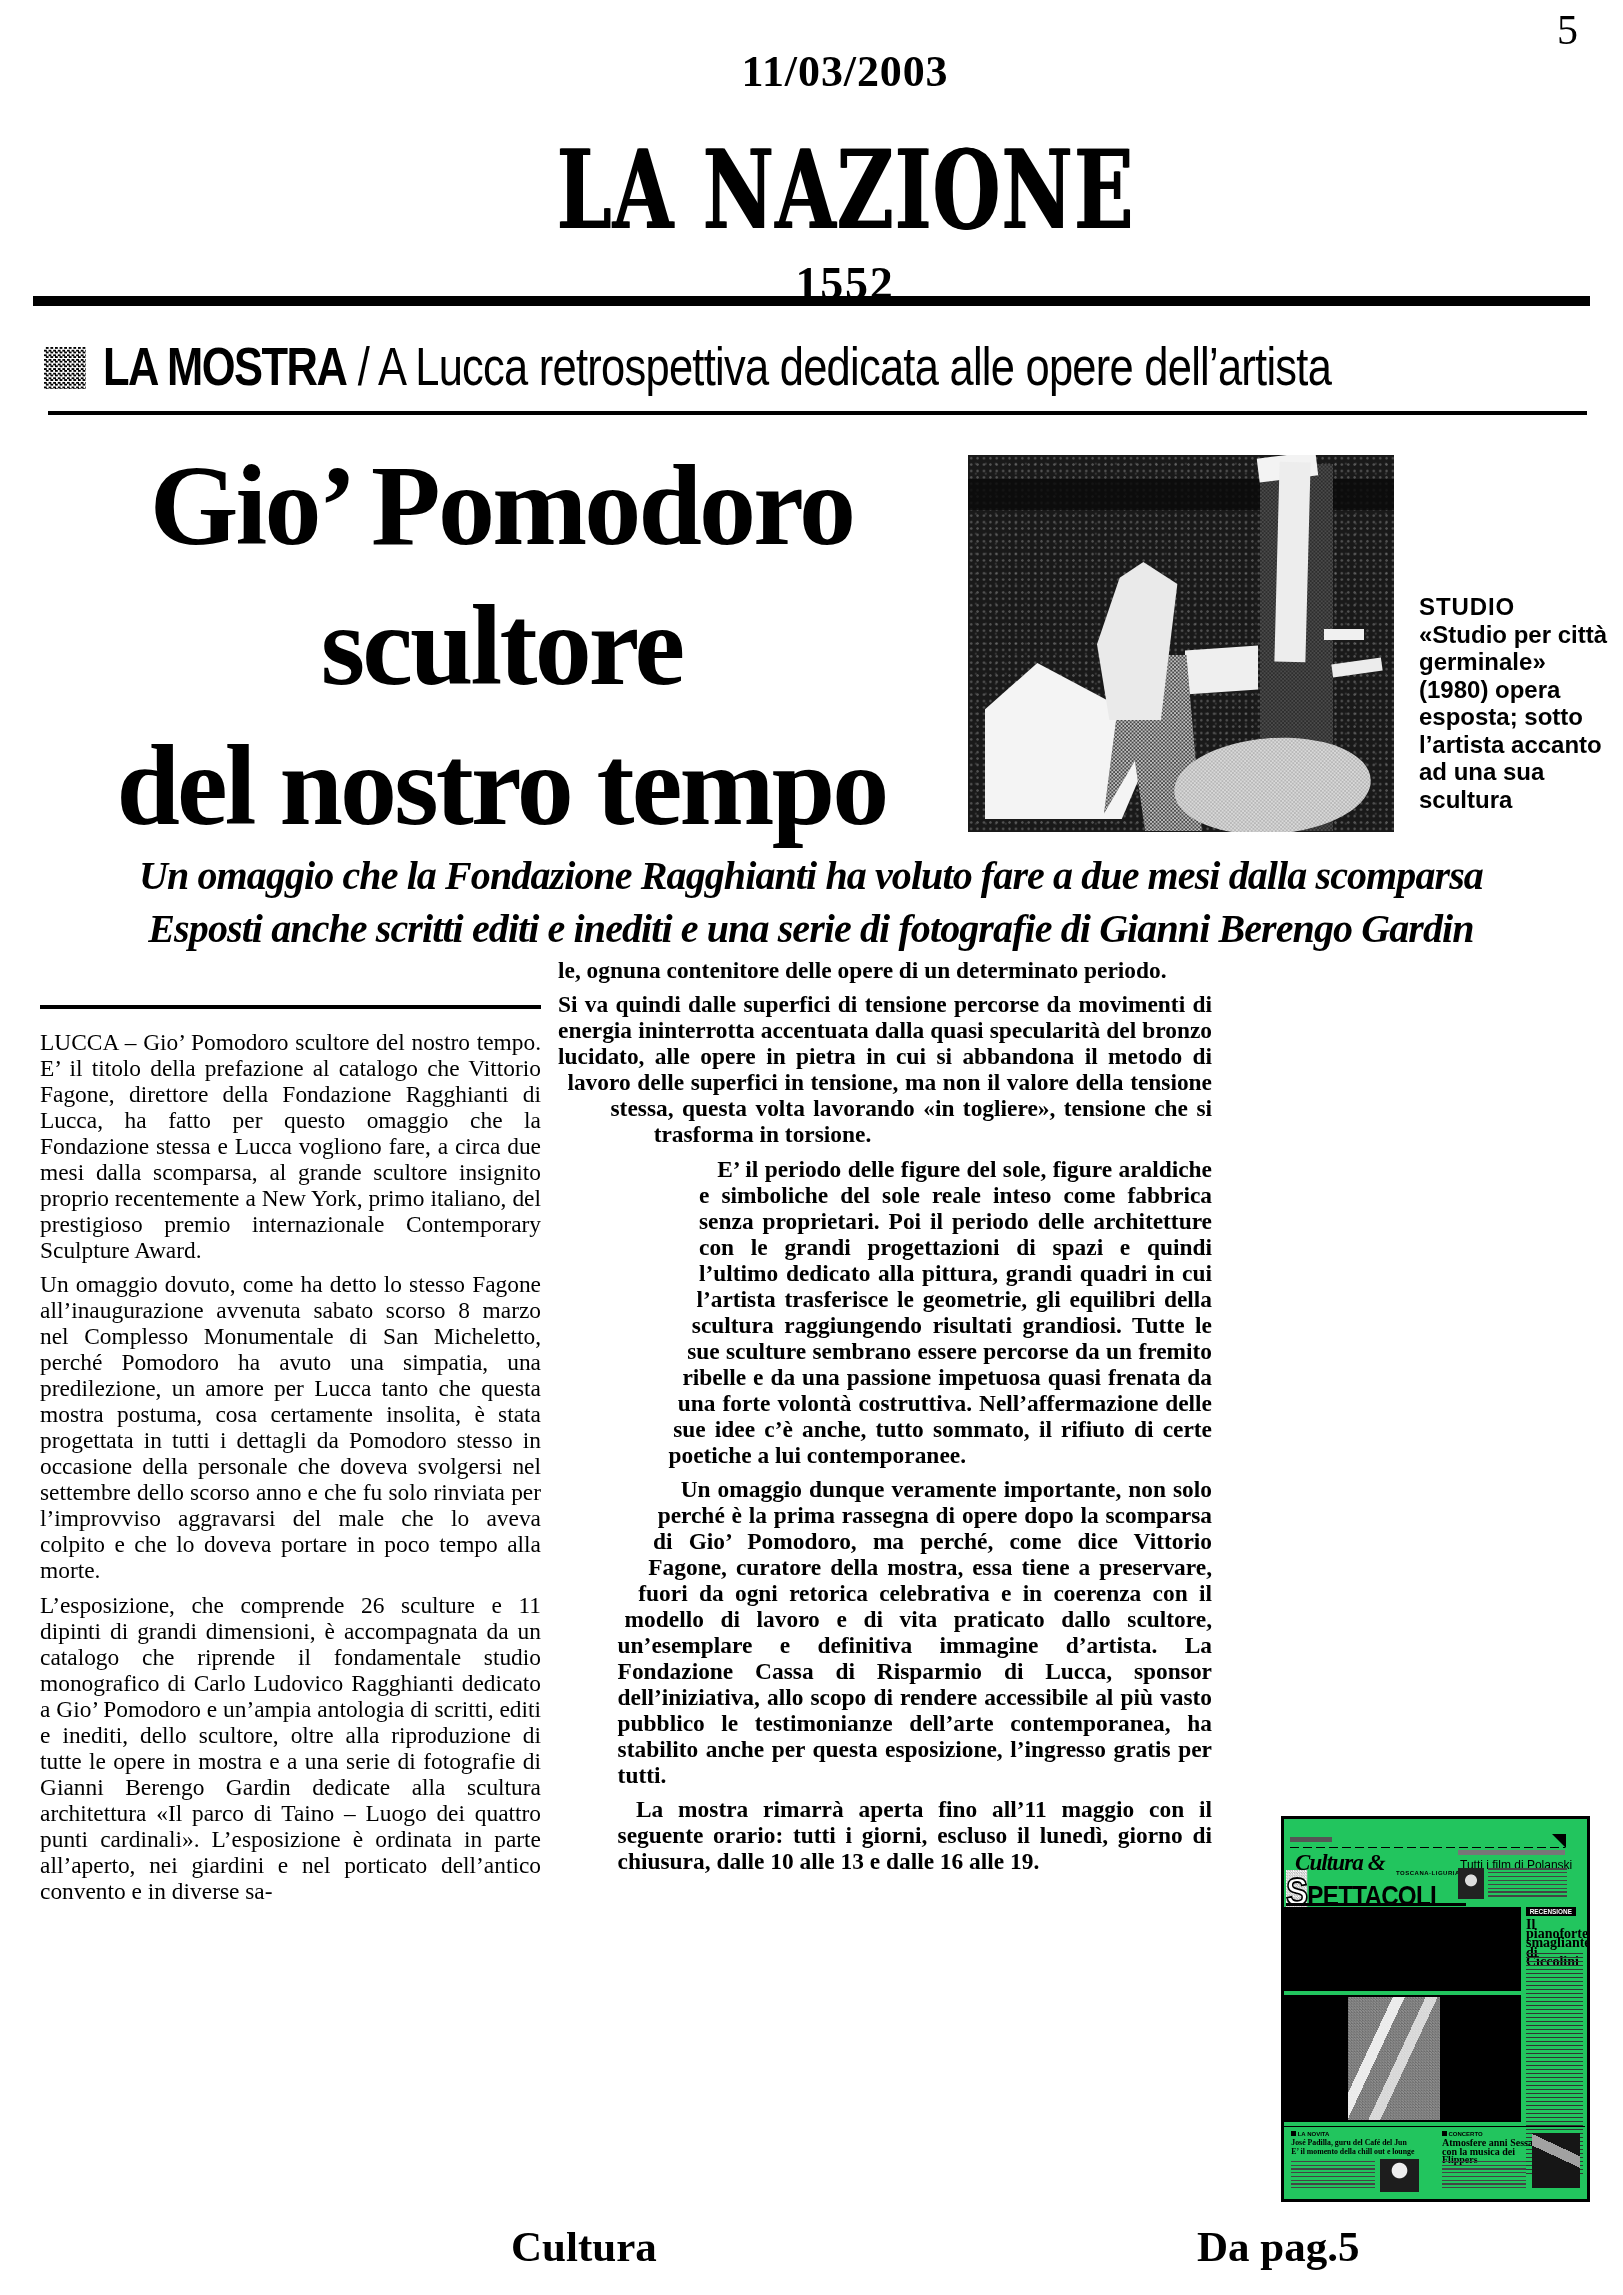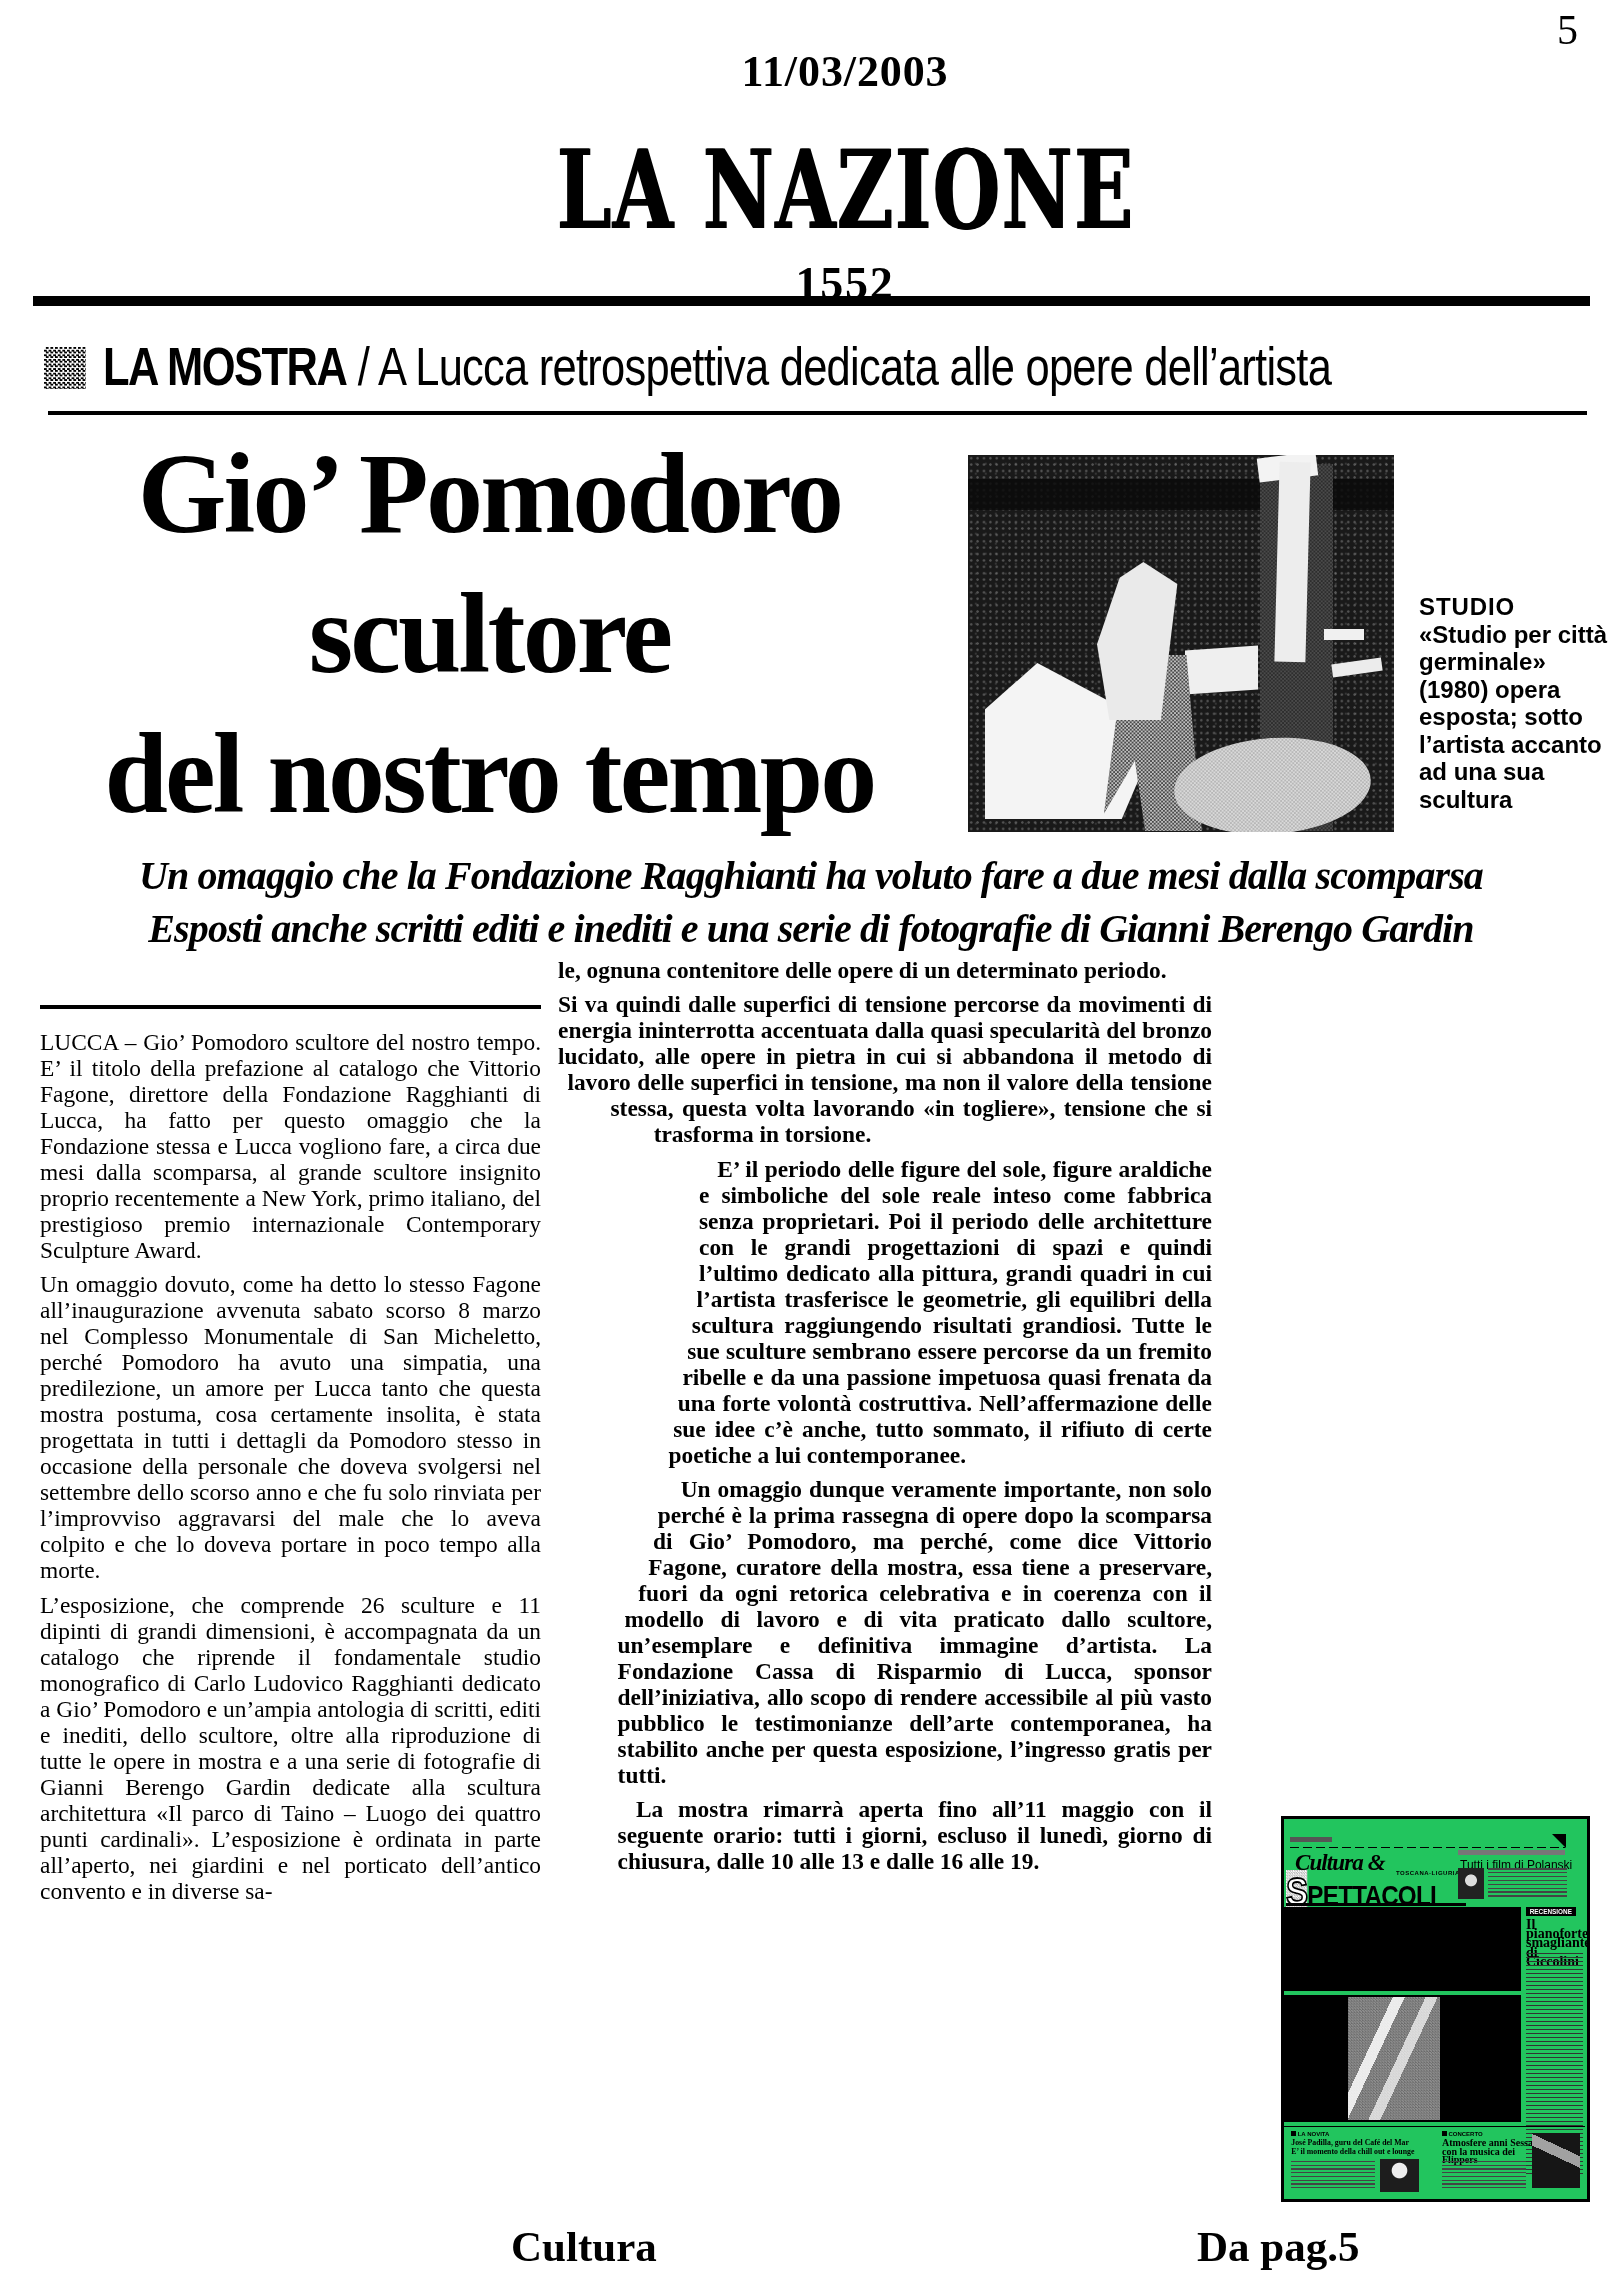--- a/index.html
+++ b/index.html
@@ -17,21 +17,21 @@
   
   .kicker-square{position:absolute;left:44px;top:347px;width:42px;height:42px;
         background:repeating-conic-gradient(#000 0% 25%, #fff 0% 50%);background-size:4.6px 4.6px;}
   .kicker-text{position:absolute;left:103px;top:338px;white-space:nowrap;
         font-family:"Liberation Sans",sans-serif;font-size:53px;line-height:57px;
         transform:scaleX(.82);transform-origin:left top;letter-spacing:-0.9px;}
   .kicker-text b{font-weight:bold;letter-spacing:-1.8px;}
   .kicker-rest{font-weight:normal;}
   .rule-thin{position:absolute;left:48px;top:411px;width:1539px;height:3.7px;background:#000;}
   
-  .headline{position:absolute;left:37px;top:424px;width:905px;margin:0;text-align:center;
+  .headline{position:absolute;left:37px;top:424px;width:905px;margin:12px;text-align:center;
         font-size:114px;line-height:140px;font-weight:bold;letter-spacing:-2.8px;font-family:"Liberation Serif",serif;}
   .headline .hl{display:block;}
   .photo{position:absolute;left:968px;top:455px;width:426px;height:377px;overflow:hidden;
         background:
           radial-gradient(circle, rgba(255,255,255,.25) 0 0.9px, transparent 1.5px) 0 0/6.4px 6.4px,
           radial-gradient(circle, rgba(255,255,255,.12) 0 0.9px, transparent 1.4px) 2.8px 3.7px/10px 10px,
           #191919;}
   .ph{position:absolute;}
   .ph-darkband{left:0;top:24px;width:100%;height:31px;background:#0a0a0a;opacity:.85;}
   .ph-pillar{left:292px;top:9.2px;width:73px;height:367px;
@@ -206,21 +206,21 @@
     <div class="tabs t-minilines"></div>
     <div class="tabs t-black1"></div>
     <div class="tabs t-reclabel">RECENSIONE</div>
     <div class="tabs t-rectitle">Il pianoforte smagliante di Ciccolini</div>
     <div class="tabs t-reclines"></div>
     <div class="tabs t-black2"></div>
     <div class="tabs t-photo"></div>
     <div class="tabs t-botdiv"></div>
     <div class="tabs t-kick t-lkick"><span class="sq"></span><span>LA NOVITA</span></div>
     <div class="tabs t-ltitle">
-      <div>José Padilla, guru del Café del Mar</div>
+      <div>José Padilla, guru del Café del Jun</div>
       <div>E’ il momento della chill out e lounge</div>
     </div>
     <div class="tabs t-llines"></div>
     <div class="tabs t-lphoto"></div>
     <div class="tabs t-kick t-rkick"><span class="sq"></span><span>CONCERTO</span></div>
     <div class="tabs t-rtitle">
       <div>Atmosfere anni Sessanta</div>
       <div>con la musica dei Flippers</div>
     </div>
     <div class="tabs t-rlines"></div>

